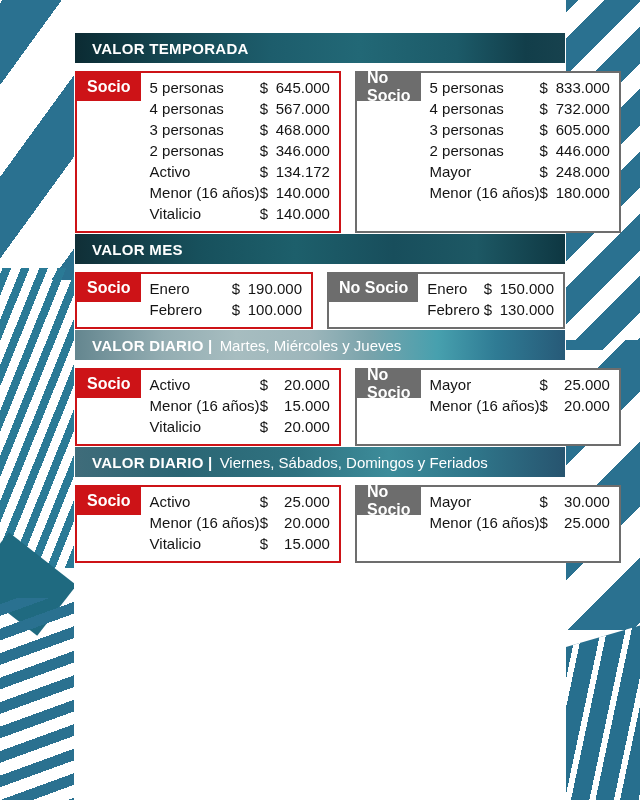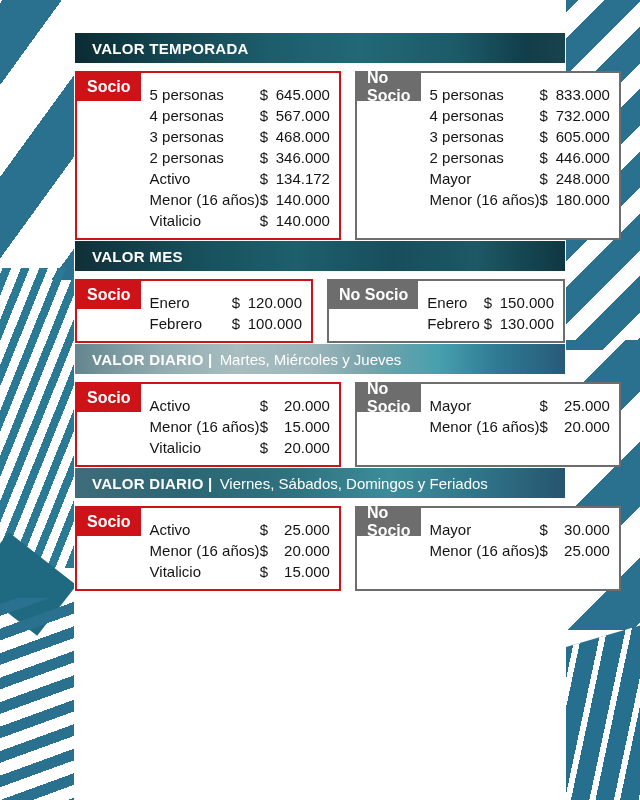--- a/index.html
+++ b/index.html
@@ -45,21 +45,21 @@
   .tables { display:flex; gap:14px; align-items:stretch; }
   .ptable { flex:1; display:flex; background:#ffffff; border:2px solid; }
   .ptable.socio   { border-color:#cd1317; }
   .ptable.nosocio { border-color:#6d6d6d; }
   .ptable-h {
     height:28px; display:flex; align-items:center; padding:0 10px;
     color:#ffffff; font-weight:bold; font-size:16px;
   }
   .socio   .ptable-h { background:#cd1317; }
   .nosocio .ptable-h { background:#6d6d6d; }
-  .ptable-b { flex:1; padding:11px 9px 7px 9px; }
+  .ptable-b { flex:1; padding:4px 9px 7px 9px; }
   .prow { display:flex; align-items:baseline; font-size:15px; line-height:21px; color:#141414; }
   .prow .lbl { white-space:nowrap; }
   .prow .sym { margin-left:auto; }
   .prow .num { width:62px; text-align:right; white-space:nowrap; }
   .note {
     margin-top:20px; text-align:center; font-weight:bold;
     font-size:17px; line-height:24px; color:#16262e;
   }
 </style>
 </head>
@@ -182,21 +182,21 @@
       <span class="bar-title">VALOR MES</span>
 
     </div>
     <div class="tables">
       <div class="ptable socio">
         <div class="ptable-h">Socio</div>
         <div class="ptable-b">
   <div class="prow">
     <span class="lbl">Enero</span>
     <span class="sym">$</span>
-    <span class="num">120.000</span>
+    <span class="num">190.000</span>
   </div>
 
   <div class="prow">
     <span class="lbl">Febrero</span>
     <span class="sym">$</span>
     <span class="num">100.000</span>
   </div>
 </div>
       </div>
       <div class="ptable nosocio">

